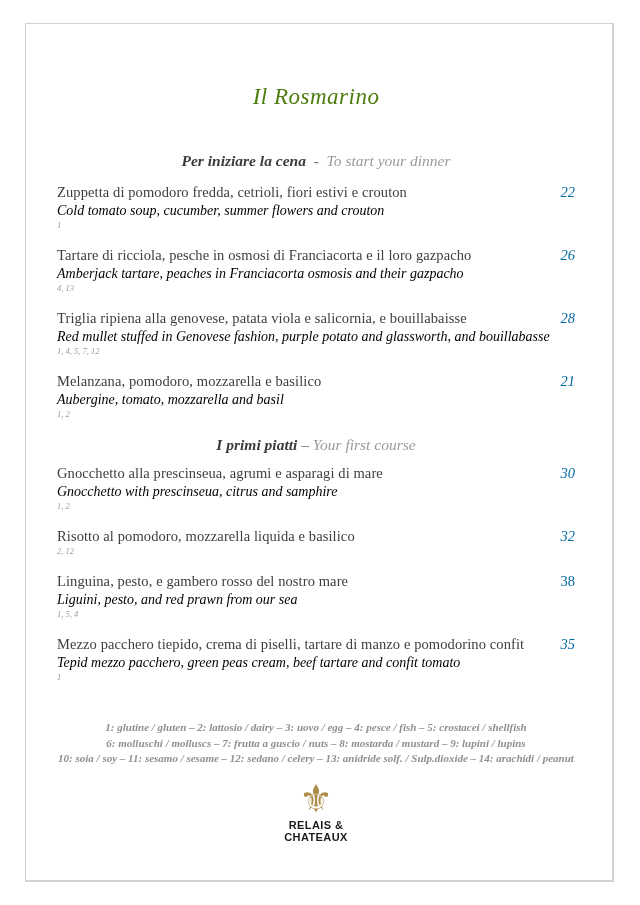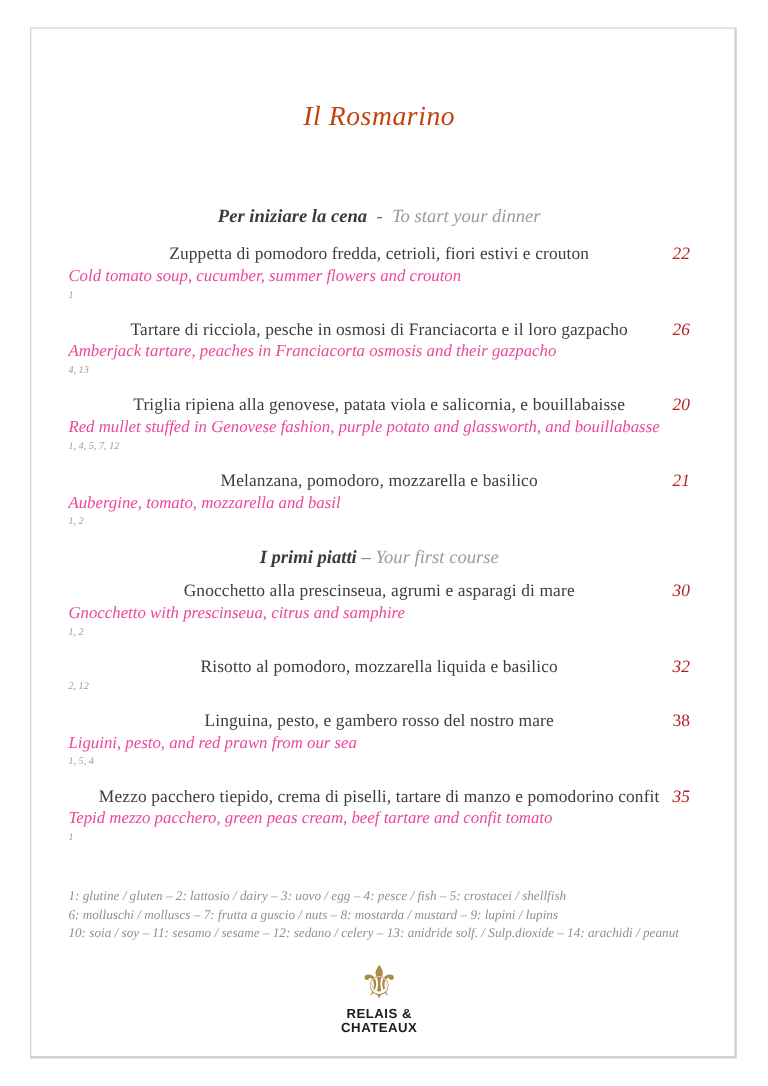--- a/index.html
+++ b/index.html
@@ -14,52 +14,52 @@
     box-sizing:border-box;background:#ffffff;
     border:2px solid #d2d2d2;border-top-width:1px;border-left-width:1px;
   }
   .content{
     position:relative;height:100%;box-sizing:border-box;
     padding:0 37px 0 31px;
   }
   .menu-title{
     margin:59px 0 0 0;text-align:center;
     font-size:23px;line-height:28px;font-style:italic;font-weight:normal;
-    color:#c2410c;letter-spacing:0.5px;
+    color:#4d7c0f;letter-spacing:0.5px;
   }
   .section-header{
-    margin-top:60px;text-align:center;
+    margin-top:40px;text-align:center;
     font-size:15.5px;line-height:20px;font-style:italic;
   }
   .section-header.second{margin-top:15px;}
   .section-header .hdr-it{color:#3b3b3b;font-weight:bold;}
   .section-header .hdr-sep{color:#6f6f6f;white-space:pre;}
   .section-header .hdr-en{color:#9a9a9a;}
   .items{margin-top:11px;}
   .items.second{margin-top:8px;}
   .menu-item{margin-bottom:14px;}
-  .item-row{position:relative;text-align:center;}
+  .item-row{position:relative;}
   .item-name{
     display:block;font-size:14.5px;line-height:20px;color:#3d3d3d;
     white-space:nowrap;letter-spacing:0.1px;
   }
   .item-price{
     position:absolute;right:0;top:0;
-    font-size:14.5px;line-height:20px;font-style:italic;color:#b91c1c;
+    font-size:14.5px;line-height:20px;font-style:italic;color:#0369a1;
     background:#fff;padding-left:6px;
   }
   .item-price.price-roman{font-style:normal;}
   .item-sub{
-    font-size:14px;line-height:18px;font-style:italic;color:#ec4899;
+    font-size:14px;line-height:18px;font-style:italic;color:#000000;
     white-space:nowrap;
   }
   .item-allergens{
     font-size:8.5px;line-height:11px;font-style:italic;color:#9d9d9d;
   }
-  .legend{margin-top:37px;}
+  .legend{margin-top:37px;text-align:center;font-weight:bold;}
   .legend-line{
     font-size:11px;line-height:15.5px;font-style:italic;color:#8f8f8f;
   }
   .logo{margin-top:12px;text-align:center;}
   .fleur{
     display:block;font-family:"DejaVu Sans",sans-serif;
     font-size:38px;line-height:40px;color:#ab8c47;font-style:normal;
   }
   .brand{
     font-family:"Liberation Sans","DejaVu Sans",sans-serif;
@@ -95,21 +95,21 @@
           <span class="item-name">Tartare di ricciola, pesche in osmosi di Franciacorta e il loro gazpacho</span>
           <span class="item-price">26</span>
         </div>
         <div class="item-sub">Amberjack tartare, peaches in Franciacorta osmosis and their gazpacho</div>
         <div class="item-allergens">4, 13</div>
       </div>
 
       <div class="menu-item">
         <div class="item-row">
           <span class="item-name">Triglia ripiena alla genovese, patata viola e salicornia, e bouillabaisse</span>
-          <span class="item-price">20</span>
+          <span class="item-price">28</span>
         </div>
         <div class="item-sub">Red mullet stuffed in Genovese fashion, purple potato and glassworth, and bouillabasse</div>
         <div class="item-allergens">1, 4, 5, 7, 12</div>
       </div>
 
       <div class="menu-item">
         <div class="item-row">
           <span class="item-name">Melanzana, pomodoro, mozzarella e basilico</span>
           <span class="item-price">21</span>
         </div>

